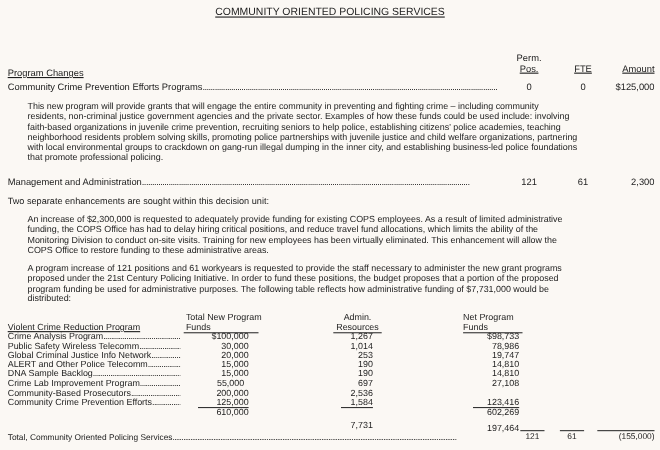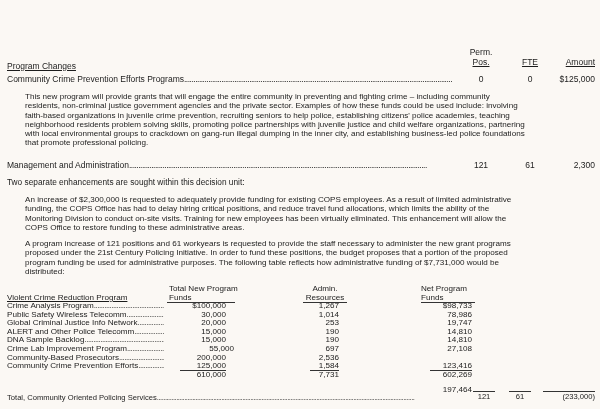--- a/index.html
+++ b/index.html
@@ -20,20 +20,21 @@
   .para { font-size:8.1px; line-height:9.3px; left:7px; width:500px;margin-left:18px; }
   .num { text-align:right; font-size:8.5px; line-height:10px; }
   .tbl { font-size:8.1px; line-height:8.9px; }
   .col-r { text-align:right; }
   .undr { border-bottom:1px solid #333; }
 </style>
 </head>
 <body>
 
 <div class="abs title">
+  <div class="t1">COMMUNITY ORIENTED POLICING SERVICES</div>
 </div>
 
 <div class="abs hdr u" style="left:7px; top:61px;">Program Changes</div>
 <div class="abs hdr" style="left:466px; top:47px; width:30px; text-align:center;">
   <div>Perm.</div>
   <div class="u">Pos.</div>
 </div>
 <div class="abs hdr u" style="left:519px; top:57px; width:22px; text-align:center;">FTE</div>
 <div class="abs hdr u" style="left:555px; top:57px; width:40px; text-align:right;">Amount</div>
 
@@ -103,41 +104,41 @@
       <div class="col-r" style="position: absolute; left: 430px; top: 0px; width: 42px; line-height: 8.1px;">14,810</div>
     </div>
     <div class="tbl" style="position: absolute; left: 0px; top: 34.4px; width: 600px; height: 8.6px;">
       <div style="position: absolute; left: 7px; top: 0px; width: 157px; overflow: hidden; white-space: nowrap;"><span>DNA Sample Backlog</span><span style="letter-spacing: -0.5px;">................................................................................</span></div>
       <div class="col-r" style="position: absolute; left: 180px; top: 0px; width: 46px; line-height: 8.1px;">15,000</div>
       <div class="col-r" style="position: absolute; left: 310px; top: 0px; width: 29px; line-height: 8.1px;">190</div>
       <div class="col-r" style="position: absolute; left: 430px; top: 0px; width: 42px; line-height: 8.1px;">14,810</div>
     </div>
     <div class="tbl" style="position: absolute; left: 0px; top: 43px; width: 600px; height: 8.6px;">
       <div style="position: absolute; left: 7px; top: 0px; width: 157px; overflow: hidden; white-space: nowrap;"><span>Crime Lab Improvement Program</span><span style="letter-spacing: -0.5px;">................................................................................</span></div>
-      <div class="col-r" style="position: absolute; left: 188px; top: 0px; width: 46px; line-height: 8.1px;">55,000</div>
+      <div class="col-r" style="position: absolute; left: 176px; top: 0px; width: 46px; line-height: 8.1px;">55,000</div>
       <div class="col-r" style="position: absolute; left: 310px; top: 0px; width: 29px; line-height: 8.1px;">697</div>
       <div class="col-r" style="position: absolute; left: 430px; top: 0px; width: 42px; line-height: 8.1px;">27,108</div>
     </div>
     <div class="tbl" style="position: absolute; left: 0px; top: 51.6px; width: 600px; height: 8.6px;">
       <div style="position: absolute; left: 7px; top: 0px; width: 157px; overflow: hidden; white-space: nowrap;"><span>Community-Based Prosecutors</span><span style="letter-spacing: -0.5px;">................................................................................</span></div>
       <div class="col-r" style="position: absolute; left: 180px; top: 0px; width: 46px; line-height: 8.1px;">200,000</div>
       <div class="col-r" style="position: absolute; left: 310px; top: 0px; width: 29px; line-height: 8.1px;">2,536</div>
       <div class="col-r" style="position: absolute; left: 430px; top: 0px; width: 42px; line-height: 8.1px; margin-top: 32px;">197,464</div>
     </div>
     <div class="tbl" style="position: absolute; left: 0px; top: 60.2px; width: 600px; height: 8.6px;">
       <div style="position: absolute; left: 7px; top: 0px; width: 157px; overflow: hidden; white-space: nowrap;"><span>Community Crime Prevention Efforts</span><span style="letter-spacing: -0.5px;">................................................................................</span></div>
       <div class="col-r undr" style="position: absolute; left: 180px; top: 0px; width: 46px; line-height: 8.1px;">125,000</div>
       <div class="col-r undr" style="position: absolute; left: 310px; top: 0px; width: 29px; line-height: 8.1px;">1,584</div>
       <div class="col-r undr" style="position: absolute; left: 430px; top: 0px; width: 42px; line-height: 8.1px;">123,416</div>
     </div>
     <div class="tbl" style="position: absolute; left: 0px; top: 68.8px; width: 600px; height: 8.6px;">
       <div class="col-r" style="position: absolute; left: 180px; top: 0px; width: 46px; line-height: 8.1px;">610,000</div>
-      <div class="col-r" style="position: absolute; left: 310px; top: 0px; width: 29px; line-height: 8.1px;">7,731</div>
+      <div class="col-r" style="position: absolute; left: 310px; top: 12px; width: 29px; line-height: 8.1px;">7,731</div>
       <div class="col-r" style="position: absolute; left: 430px; top: 0px; width: 42px; line-height: 8.1px;">602,269</div>
     </div>
   </div>
 
 <div class="abs line" style="left:7px; top:393px; font-size:7.6px;">
   <span>Total, Community Oriented Policing Services</span><span class="dots" style="width:258px;">............................................................................................................................................................................</span>
 </div>
 <div class="abs num" style="left:473px; top:391px; width:22px; text-align:center; font-size:7.6px; border-top:1px solid #333;">121</div>
 <div class="abs num" style="left:509px; top:391px; width:22px; text-align:center; font-size:7.6px; border-top:1px solid #333;">61</div>
-<div class="abs num" style="left:543px; top:391px; width:52px; font-size:7.6px; border-top:1px solid #333;">(233,000)</div>
+<div class="abs num" style="left:543px; top:391px; width:52px; font-size:7.6px; border-top:1px solid #333;">(155,000)</div>
 
 </body></html>

